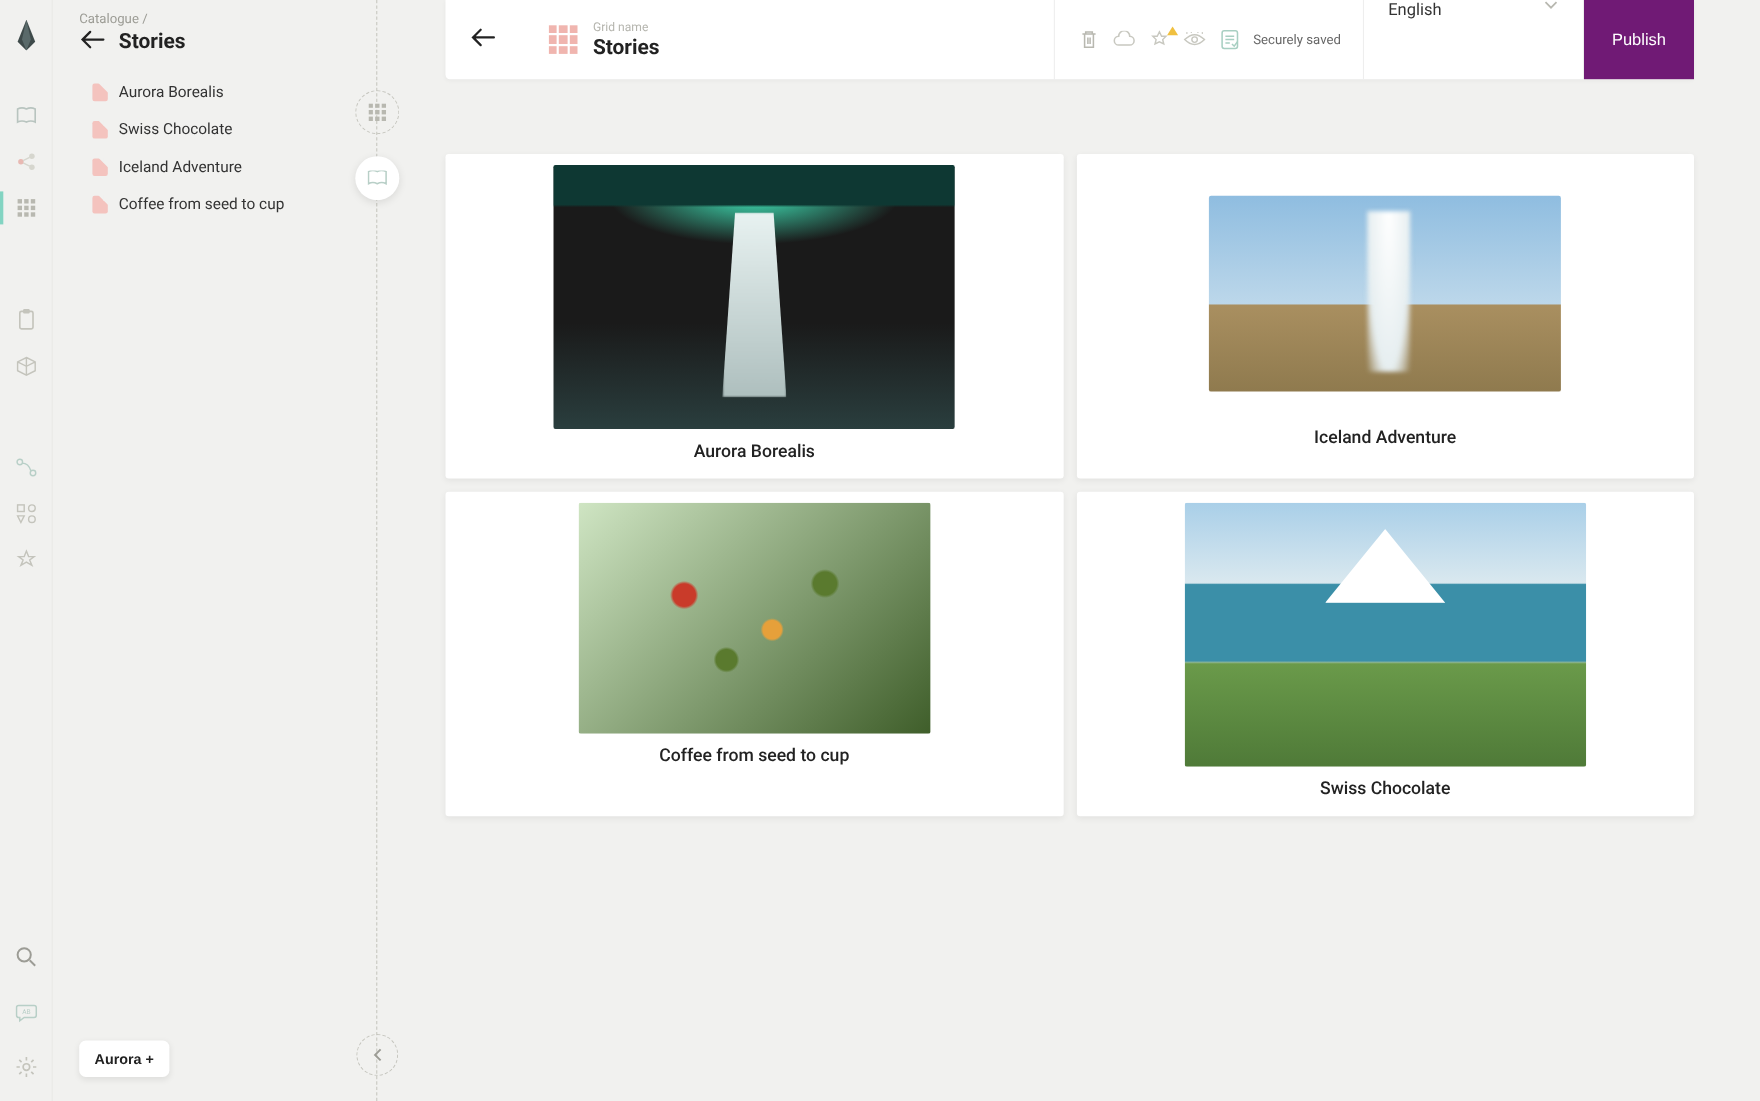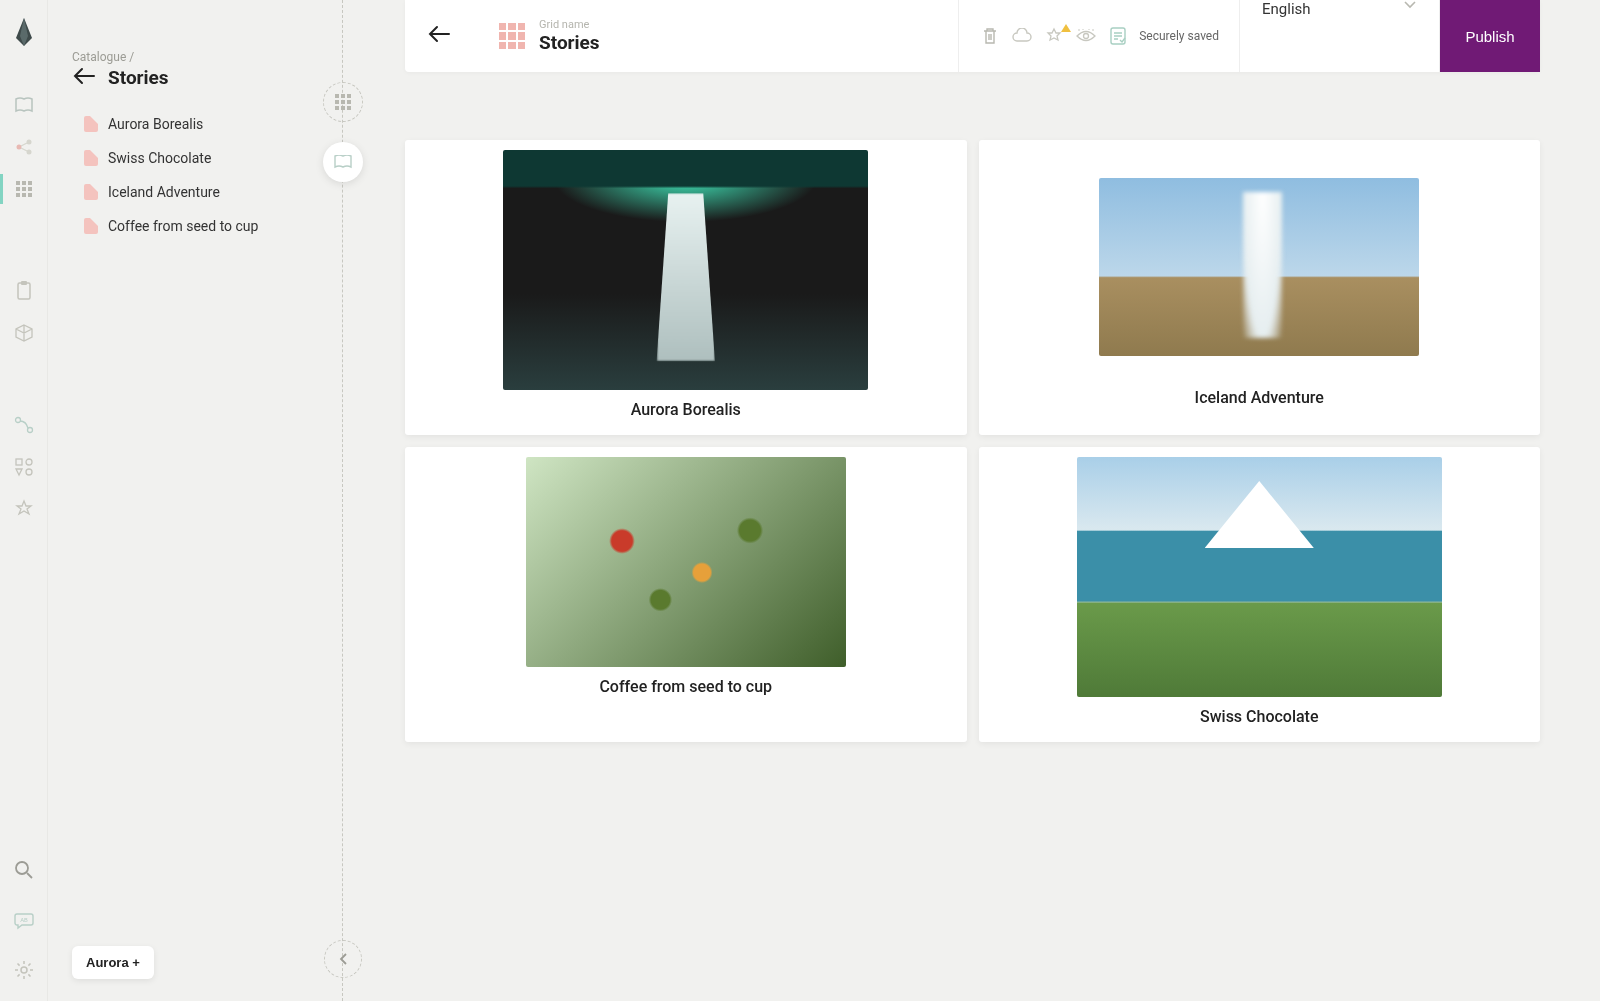--- a/index.html
+++ b/index.html
@@ -52,21 +52,20 @@
   background: #f1f1ef;
   border-right: 1px dashed #c7c7c0;
   position: relative;
   padding: 10px 0 0 0;
 }
 .breadcrumb {
   font-size: 12px;
   color: #9c9c95;
   padding: 0 24px;
   margin-bottom: 2px;
-  margin-top: 40px;
 }
 .sidebar-head {
   display: flex;
   align-items: center;
   padding: 0 24px;
   gap: 12px;
   margin-bottom: 18px;
 }
 .back-arrow { cursor: pointer; }
 .sidebar-title {

